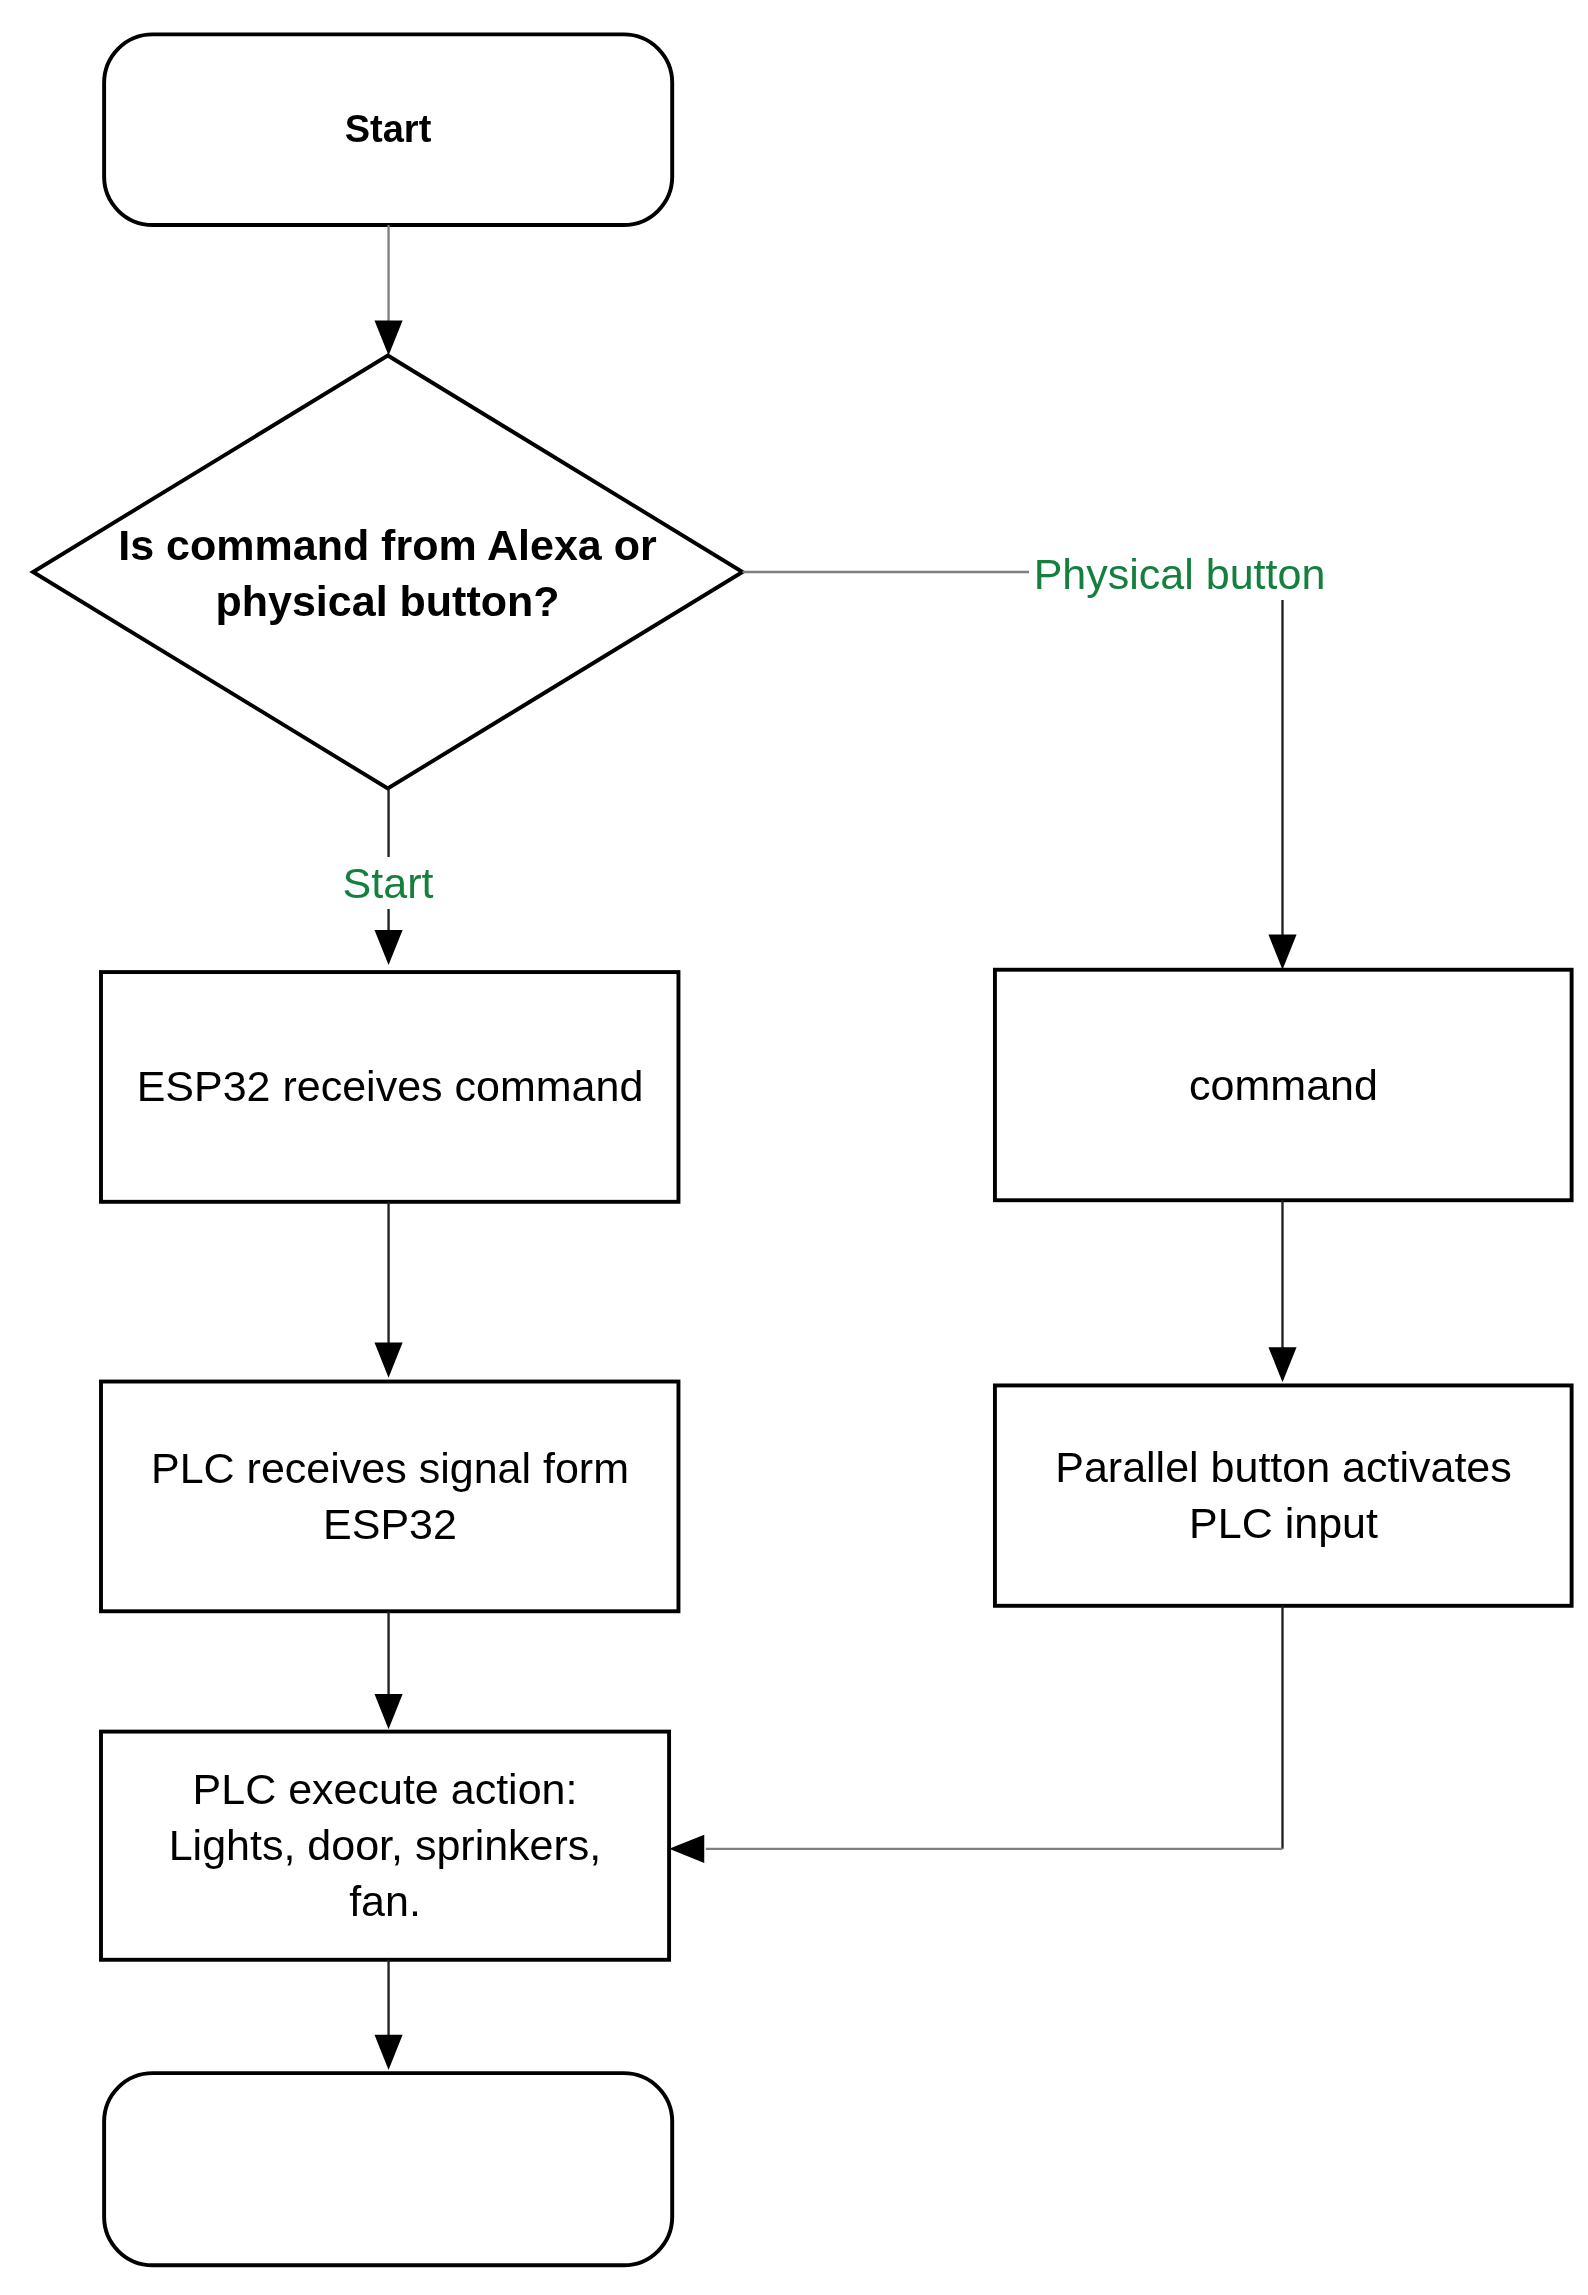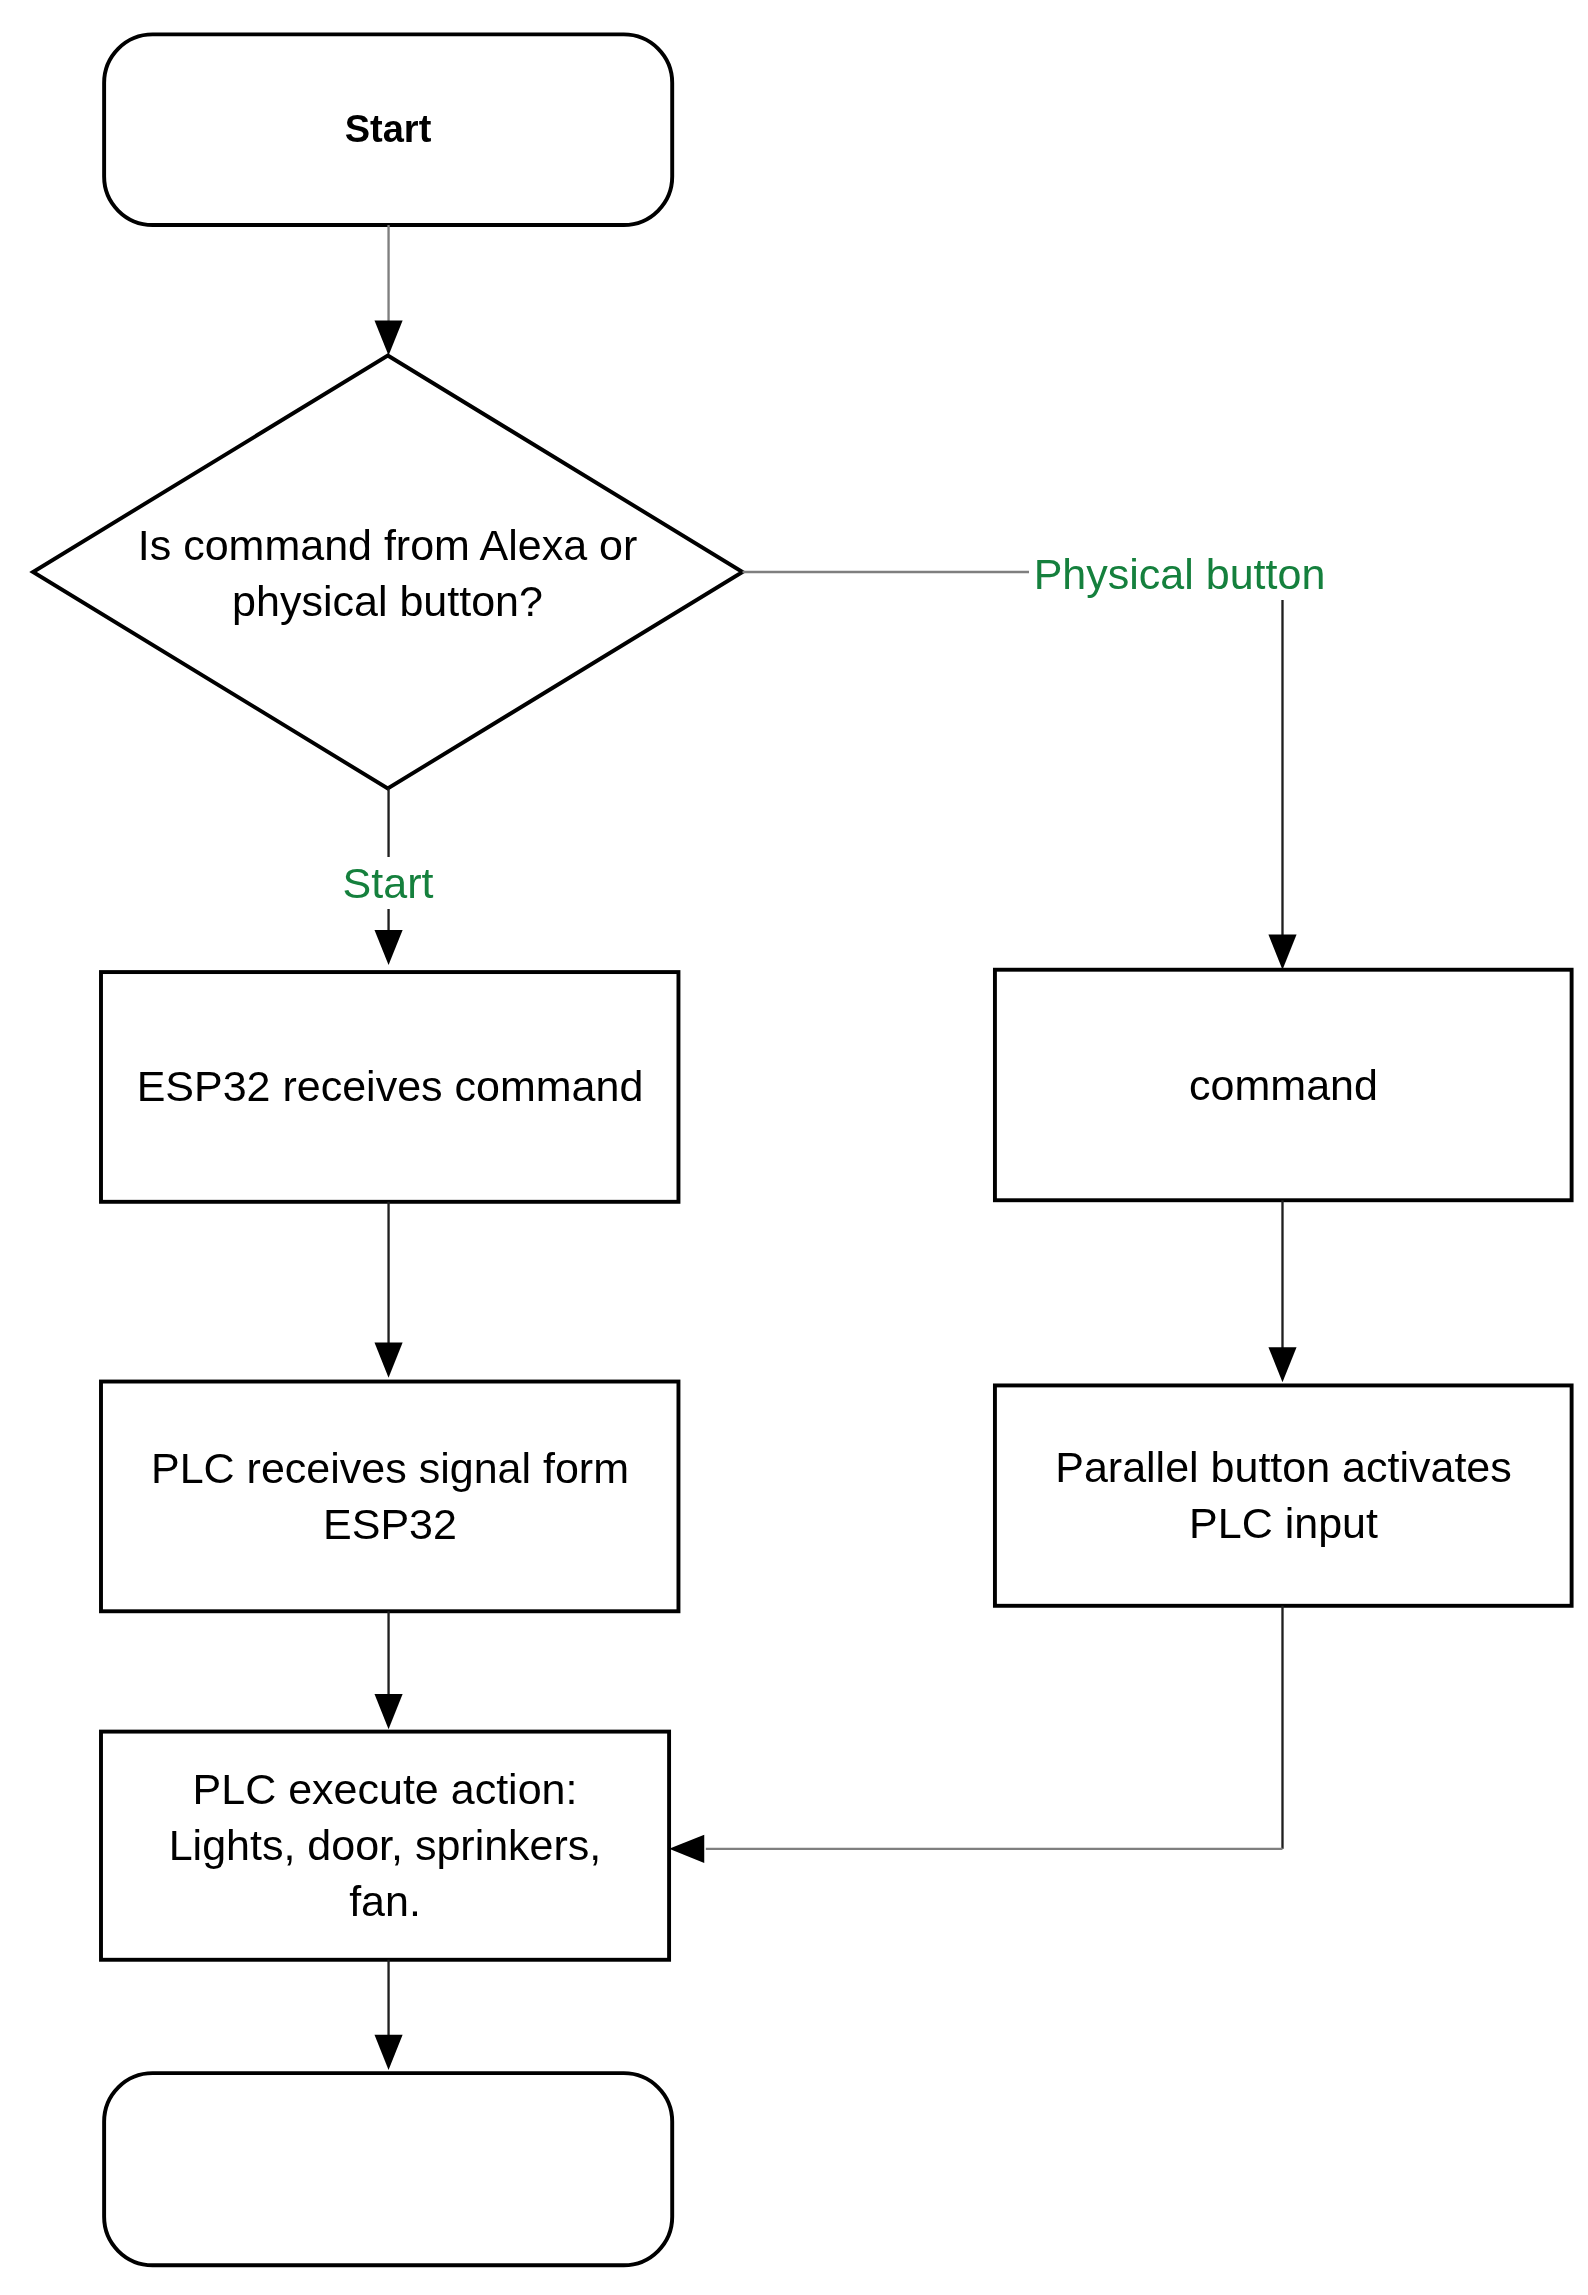--- a/index.html
+++ b/index.html
@@ -94,21 +94,21 @@
 
     <rect x="1273" y="1773" width="738" height="282" fill="#ffffff" stroke="#000000" stroke-width="5"></rect>
 
     <line x1="1641" y1="2055" x2="1641" y2="2366" stroke="#1f1f1f" stroke-width="3"></line>
     <line x1="1641" y1="2366" x2="903" y2="2366" stroke="#7f7f7f" stroke-width="3"></line>
     <polygon points="901,2348 901,2384 856,2366" fill="#000000"></polygon>
   </svg>
 
   <div class="node-label terminal" style="left:104px; top:34px; width:568px; height:191px;">Start</div>
 
-  <div class="node-label" style="left:75px; top:519px; width:625px; height:109px;">
+  <div class="node-label" style="left:75px; top:519px; width:625px; height:109px;font-weight:bold;">
     <span class="label-line">Is command from Alexa or</span>
     <span class="label-line">physical button?</span>
   </div>
 
   <div class="edge-label" style="left:1029px; top:548px;">Physical button</div>
 
   <div class="edge-label" style="left:388px; top:857px; transform:translateX(-50%);">Start</div>
 
   <div class="node-label" style="left:101px; top:972px; width:578px; height:230px;text-align:center;">ESP32 receives command</div>
 

